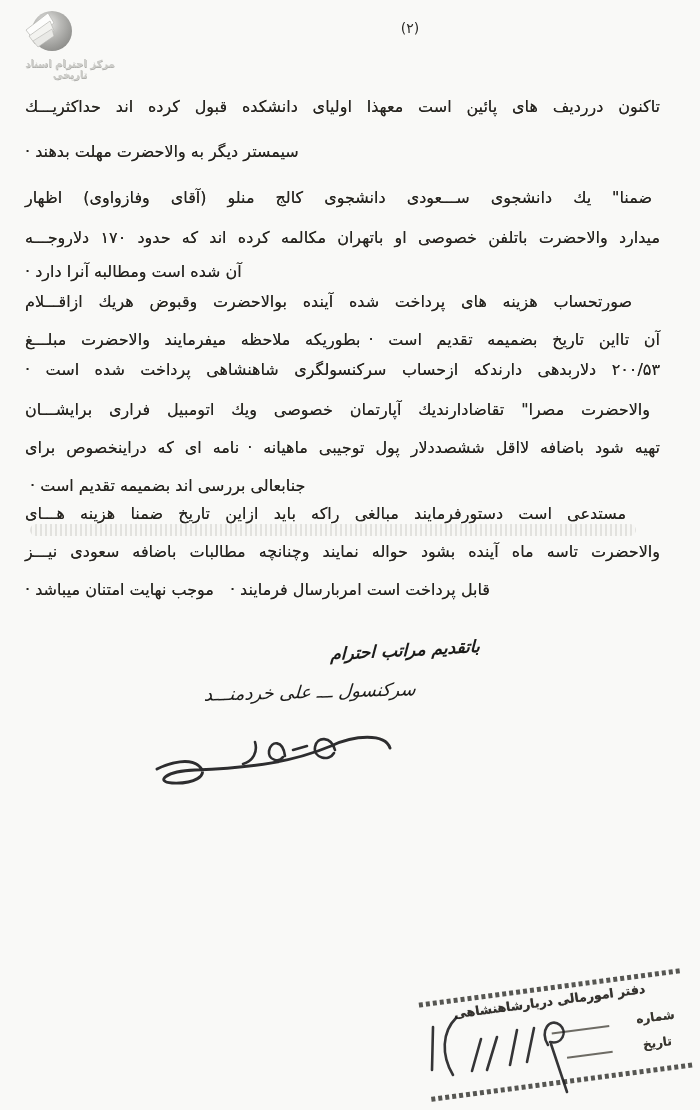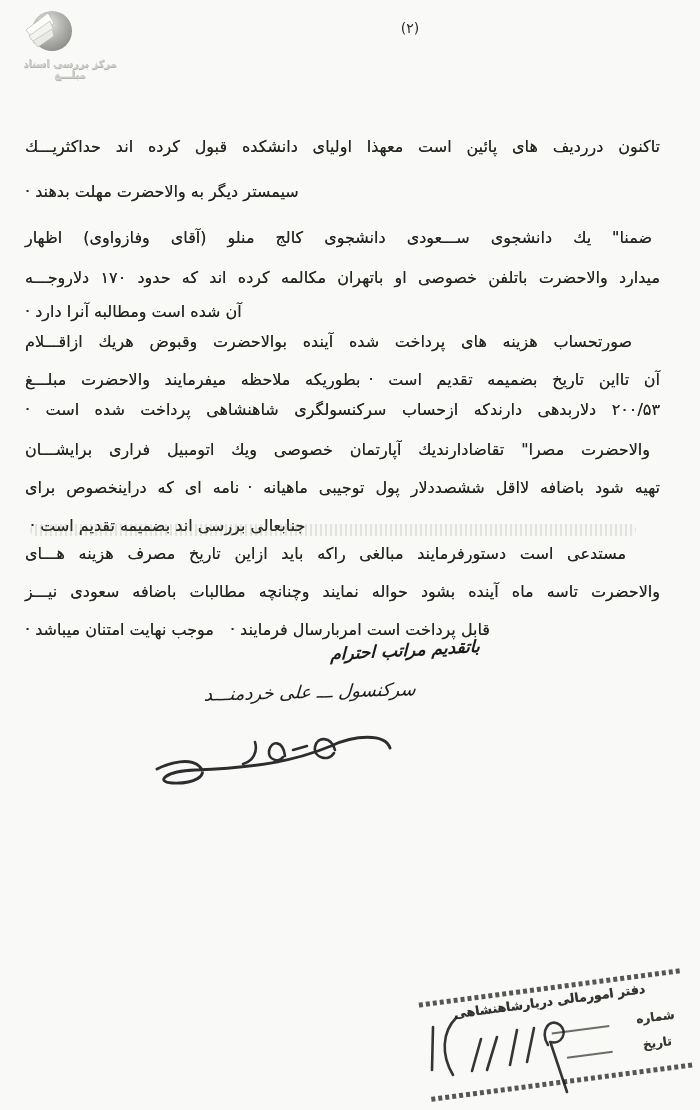--- a/index.html
+++ b/index.html
@@ -21,21 +21,21 @@
   
   .pagenum{
     position:absolute;left:388px;top:20px;width:44px;text-align:center;
     direction:rtl;font-size:14px;color:#2b2b28;
   }
   
   .doc{position:absolute;left:25px;top:0;width:635px;}
   .line{
     position:absolute;left:0;width:635px;
     direction:rtl;font-size:16px;line-height:27px;
-    color:#26241f;text-shadow:0 0 .5px rgba(35,33,28,.75);margin-top:40px;
+    color:#26241f;text-shadow:0 0 .5px rgba(35,33,28,.75);
   }
   .full{text-align:justify;text-align-last:justify;}
   .tail{width:auto;white-space:nowrap;}
   
   .smudge{
     position:absolute;left:30px;top:524px;width:606px;height:12px;
     background:repeating-linear-gradient(92deg,
       rgba(110,108,98,.22) 0 2px, rgba(210,208,200,.06) 2px 5px);
     border-radius:6px;filter:blur(.5px);opacity:.75;
   }
@@ -91,38 +91,38 @@
           <stop offset="0%" stop-color="#ededeb"></stop>
           <stop offset="45%" stop-color="#b9b9b6"></stop>
           <stop offset="100%" stop-color="#8a8a87"></stop>
         </radialGradient>
       </defs>
       <circle cx="34" cy="23" r="20" fill="url(#sph)"></circle>
       <path d="M8,22 L30,5 L36,15 L15,31 Z" fill="#fdfdfc" stroke="#b4b4b0" stroke-width="0.7"></path>
       <path d="M11,28 L32,13 L36,23 L17,36 Z" fill="#f3f3f0" stroke="#b4b4b0" stroke-width="0.7"></path>
       <path d="M15,33 L34,21 L36,28 L20,39 Z" fill="#e9e9e6" stroke="#b4b4b0" stroke-width="0.6"></path>
     </svg>
-    <div class="wm-caption">مرکز بررسی اسناد مبلـــغ</div>
+    <div class="wm-caption">مرکز احترام اسناد تاریخی</div>
   </div>
 
   <div class="pagenum">(۲)</div>
 
   <div class="doc">
     <div class="line full" style="top:93px">تاکنون درردیف های پائین است معهذا اولیای دانشکده قبول کرده اند حداکثریـــك</div>
     <div class="line tail" style="top:138px">سیمستر دیگر به والاحضرت مهلت بدهند ·</div>
     <div class="line full" style="top:184px;padding-right:8px;width:627px">ضمنا" یك دانشجوی ســـعودی دانشجوی کالج منلو (آقای وفازواوی) اظهار</div>
     <div class="line full" style="top:224px">میدارد والاحضرت باتلفن خصوصی او باتهران مکالمه کرده اند که حدود ۱۷۰ دلاروجـــه</div>
     <div class="line tail" style="top:258px">آن شده است ومطالبه آنرا دارد ·</div>
     <div class="line full" style="top:288px;padding-right:28px;width:607px">صورتحساب هزینه های پرداخت شده آینده بوالاحضرت وقبوض هریك ازاقـــلام</div>
     <div class="line full" style="top:326px">آن تااین تاریخ بضمیمه تقدیم است · بطوریکه ملاحظه میفرمایند والاحضرت مبلـــغ</div>
     <div class="line full" style="top:356px">۲۰۰/۵۳ دلاربدهی دارندکه ازحساب سرکنسولگری شاهنشاهی پرداخت شده است ·</div>
     <div class="line full" style="top:396px;padding-right:10px;width:625px">والاحضرت مصرا" تقاضادارندیك آپارتمان خصوصی ویك اتومبیل فراری برایشـــان</div>
     <div class="line full" style="top:434px">تهیه شود باضافه لااقل ششصددلار پول توجیبی ماهیانه · نامه ای که دراینخصوص برای</div>
     <div class="line tail" style="top:472px;left:5px">جنابعالی بررسی اند بضمیمه تقدیم است ·</div>
-    <div class="line full" style="top:500px;padding-right:34px;width:601px">مستدعی است دستورفرمایند مبالغی راکه باید ازاین تاریخ مصرف هزینه هـــای</div>
+    <div class="line full" style="top:500px;padding-right:34px;width:601px">مستدعی است دستورفرمایند مبالغی راکه باید ازاین تاریخ ضمنا هزینه هـــای</div>
     <div class="line full" style="top:538px">والاحضرت تاسه ماه آینده بشود حواله نمایند وچنانچه مطالبات باضافه سعودی نیـــز</div>
     <div class="line tail" style="top:576px">قابل پرداخت است امربارسال فرمایند ·  موجب نهایت امتنان میباشد ·</div>
   </div>
 
   <div class="smudge"></div>
 
   <div class="sig-closing">باتقدیم مراتب احترام</div>
   <div class="sig-name">سرکنسول ـــ علی خردمنـــد</div>
   <svg class="sig-svg" width="270" height="88" viewBox="0 0 270 88">
     <g fill="none" stroke="#18181a" stroke-width="2.6" stroke-linecap="round" opacity="0.9">

